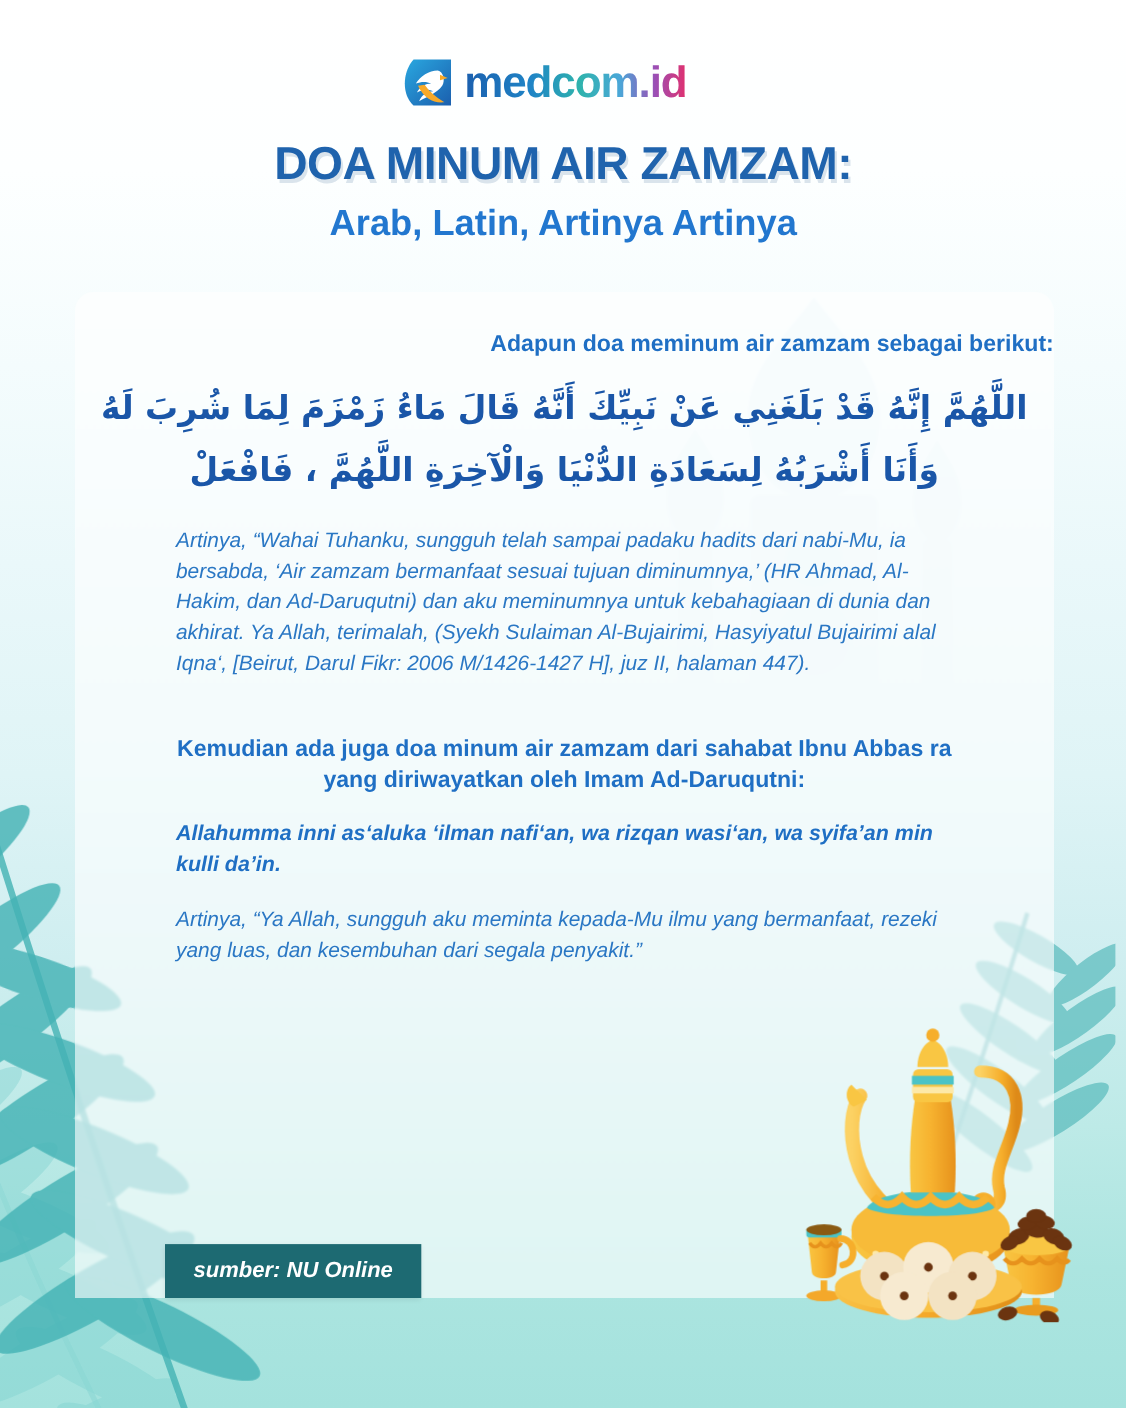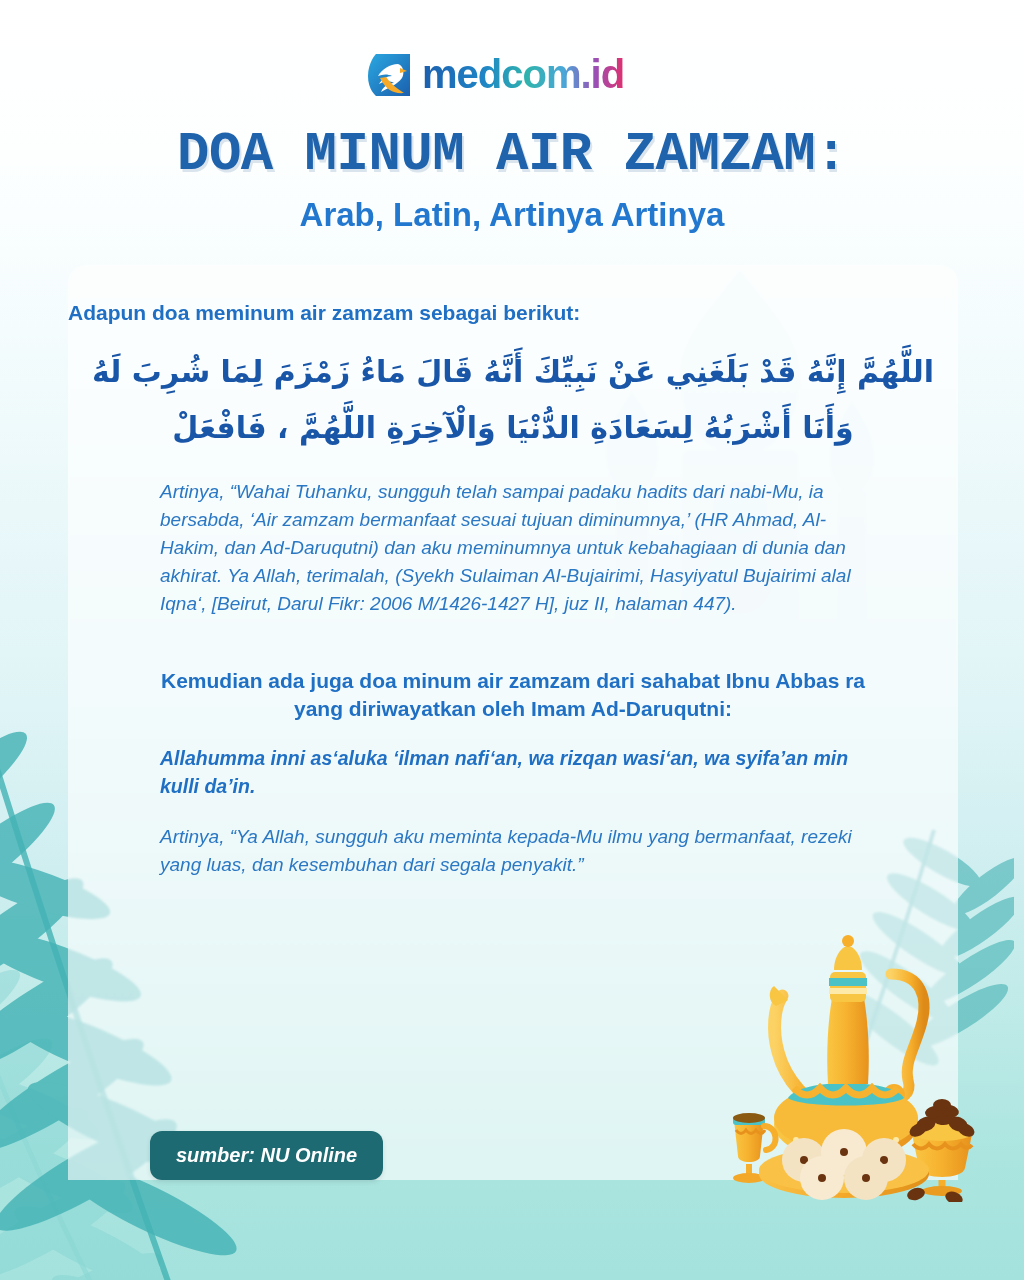--- a/index.html
+++ b/index.html
@@ -50,24 +50,24 @@
 
   .logo-row {
     display:flex; align-items:center; justify-content:center;
     gap:10px; padding-top:52px;
   }
   .logo-mark { width:46px; height:46px; flex:0 0 auto; }
   .logo-text { display:block; }
 
   .title-block { text-align:center; margin-top:30px; }
   .main-title {
-    font-size:54px; font-weight:bold; letter-spacing:-0.5px;
+    font-size:42px; font-weight:bold; letter-spacing:-0.5px;
     color:#1f63ad;
     text-shadow: 2px 3px 0 rgba(190,205,220,.55), 0 1px 0 #fff;
-    font-family:Liberation Mono, monospace;
+    font-family:Liberation Sans, sans-serif;
     line-height:1;
   }
   .sub-title {
     margin-top:16px;
     font-size:33px; font-weight:bold;
     color:#2277cf;
     line-height:1;
   }
 
   
@@ -76,21 +76,21 @@
     left:68px; top:265px;
     width:890px; height:915px;
     background:rgba(255,255,255,.62);
     border-radius:18px 18px 0 0;
     backdrop-filter:blur(1px);
   }
 
   .content { position:absolute; left:68px; top:265px; width:890px; }
 
   .intro-line {
-    text-align:left;
+    text-align:right;
     font-size:21px; font-weight:bold; color:#1f6fc4;
     margin-top:36px;
   }
 
   .arabic {
     direction:rtl; text-align:center;
     color:#1a56a8; font-weight:bold;
     font-family:"DejaVu Sans", sans-serif;
     line-height:1.65;
     padding:0 22px;
@@ -120,21 +120,21 @@
     padding:0 80px; margin-top:48px;
   }
 
   
   .source-badge {
     position:absolute; left:150px; top:1131px;
     background:#1d6a72;
     color:#ffffff;
     font-size:20px; font-style:italic; font-weight:bold;
     padding:13px 26px;
-    border-radius:12px;
+    border-radius:0;
     box-shadow:0 2px 5px rgba(0,0,0,.10);
     white-space:nowrap;
   }
 
   
   .illus { position:absolute; right:8px; bottom:78px; width:300px; height:290px; }
 </style>
 </head>
 <body>
 

